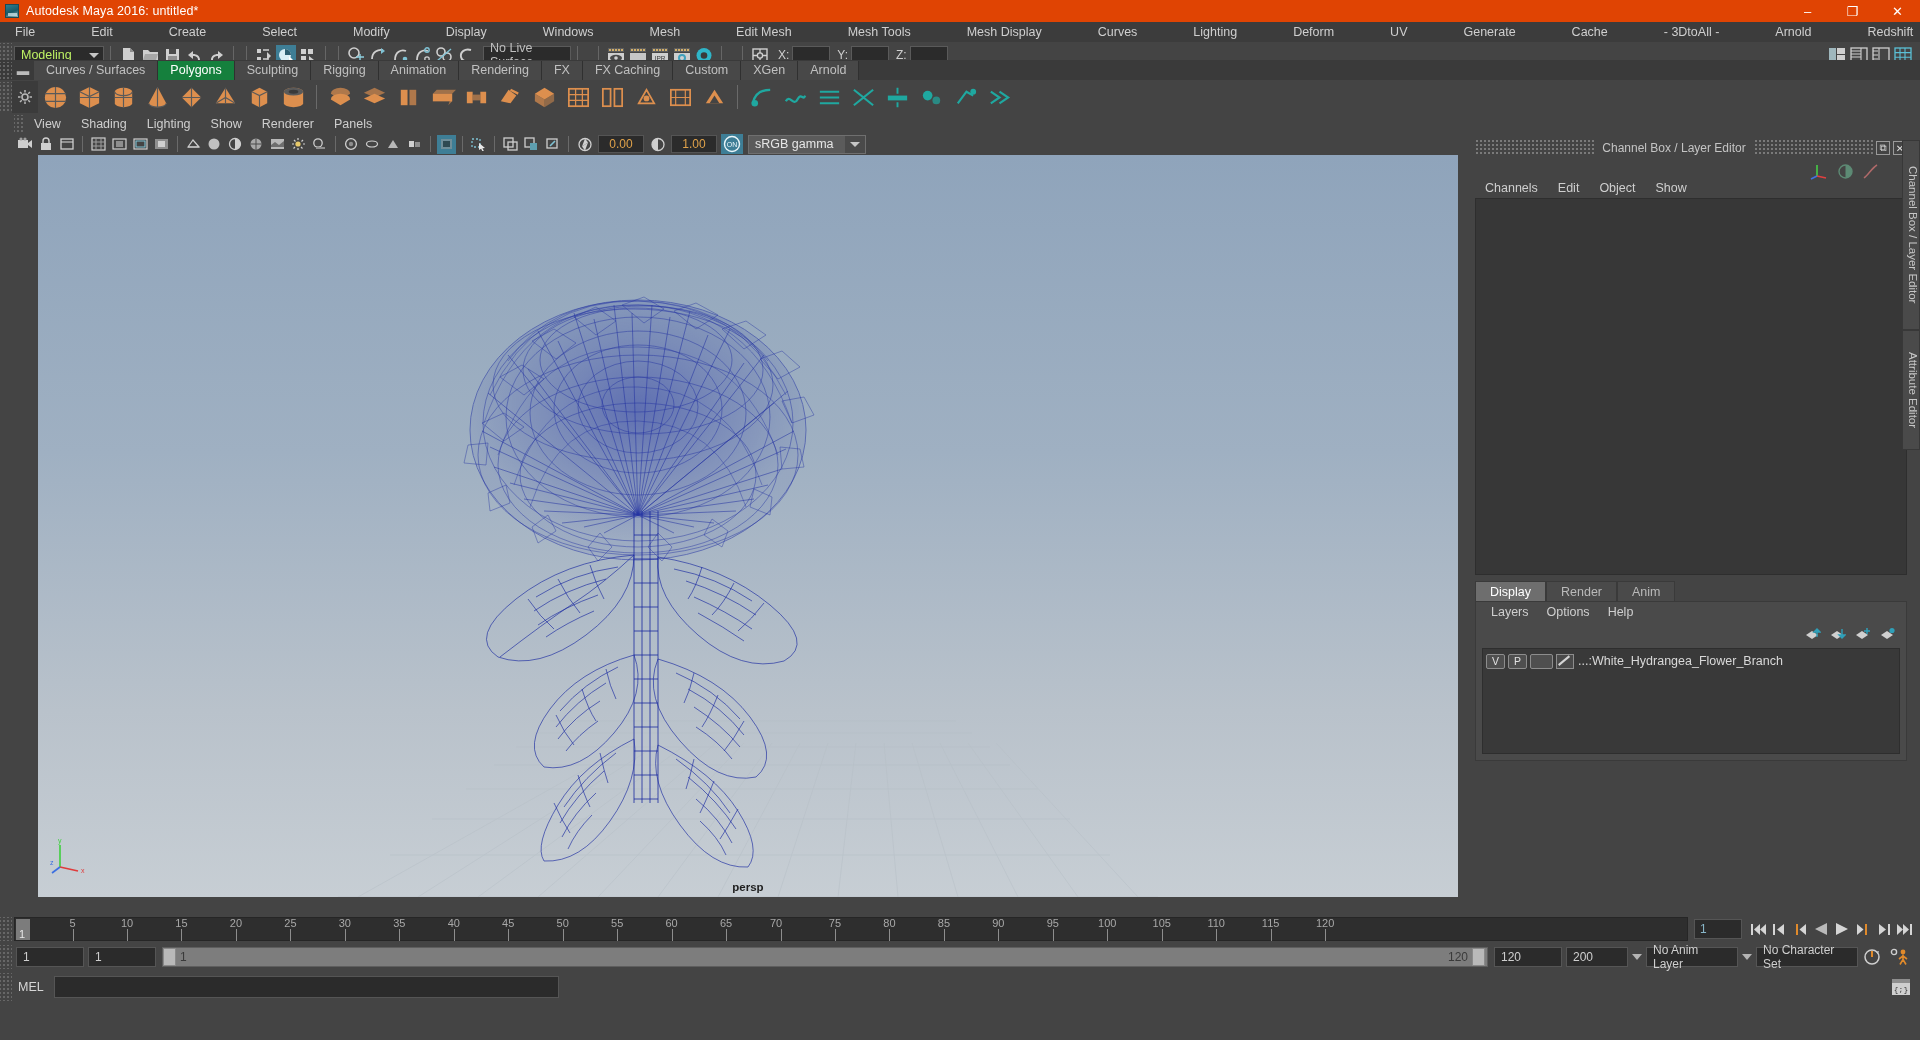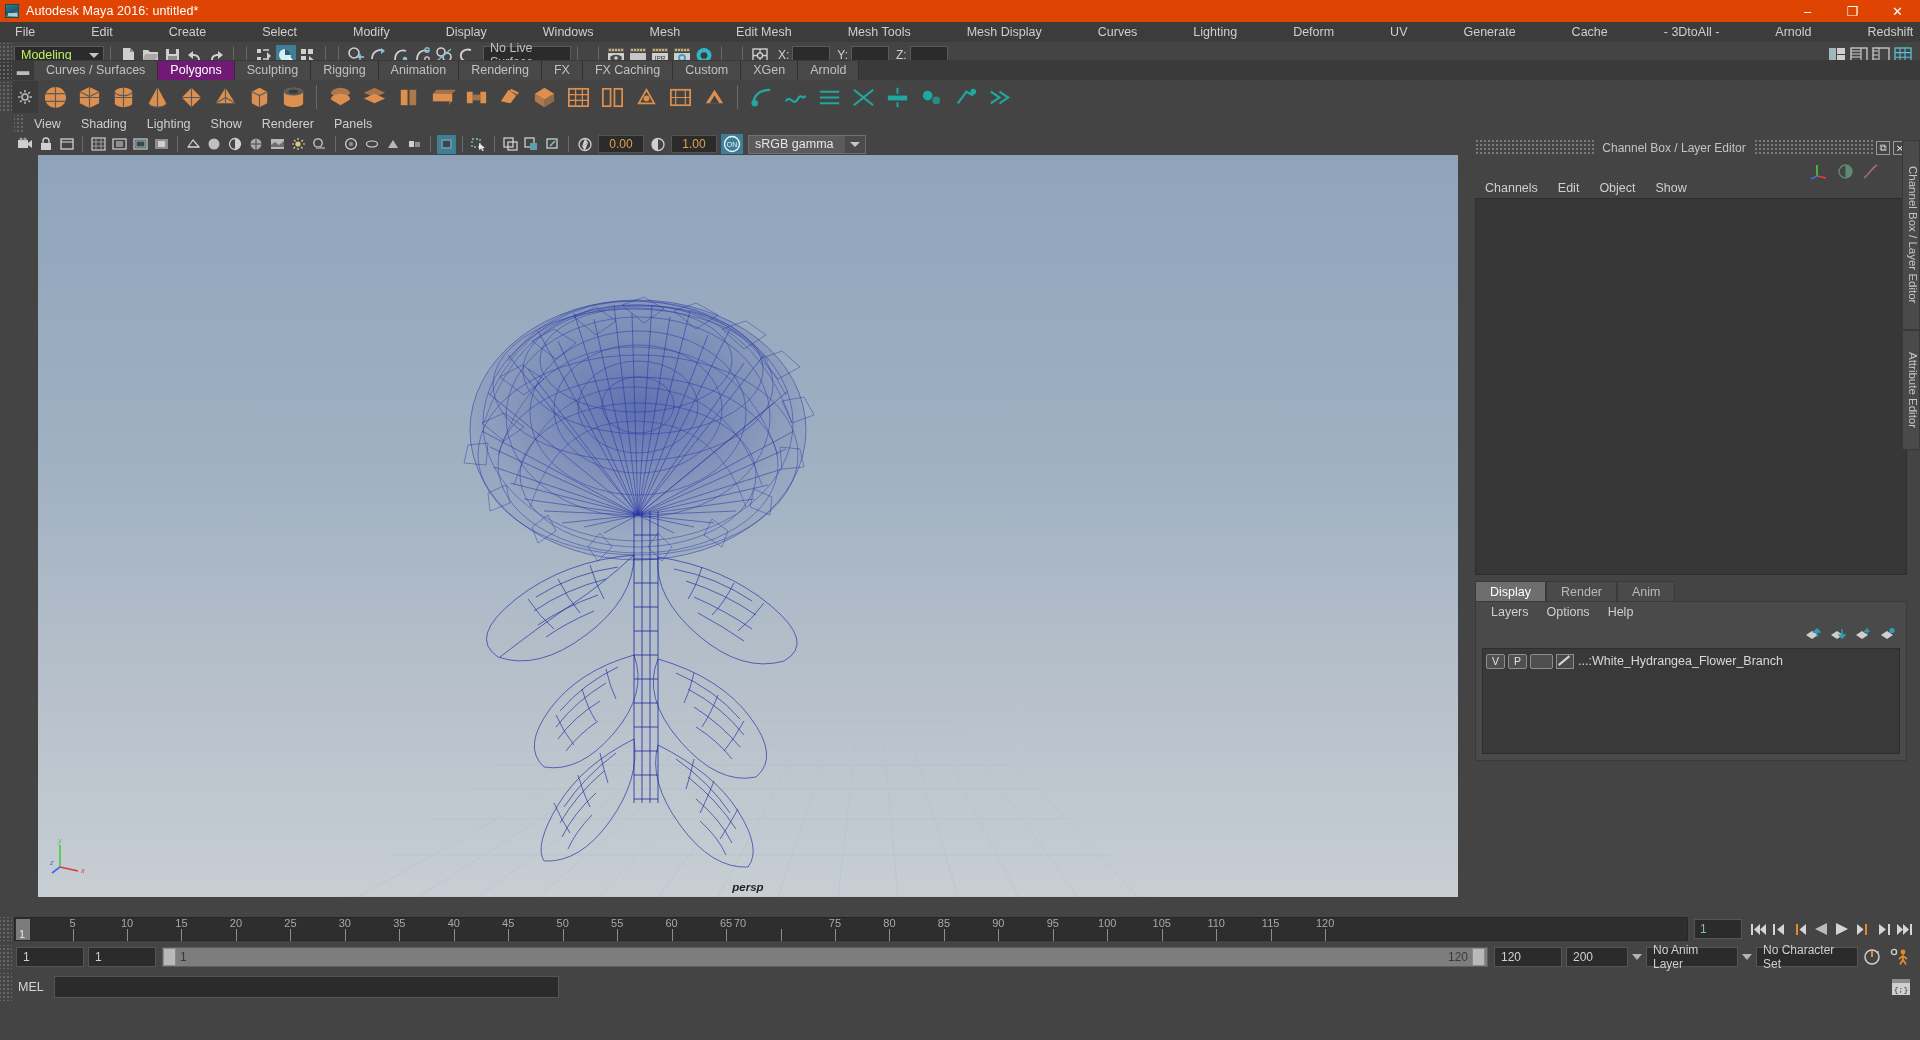--- a/index.html
+++ b/index.html
@@ -60,21 +60,21 @@
 
   
   .shelftabs {
     position:absolute; top:60px; left:0; width:1920px; height:20px;
     background:#3a3a3a; display:flex; align-items:flex-end;
   }
   .shelftab {
     height:19px; line-height:19px; padding:0 12px; font-size:12.5px; color:#c0c0c0;
     background:#484848; border-right:1px solid #303030;
   }
-  .shelftab.active { background:#701a75; color:#ffffff; }
+  .shelftab.active { background:#15803d; color:#ffffff; }
   .shelfminus { width:22px; height:19px; display:flex; align-items:center; justify-content:center; color:#bbb; }
 
   
   .shelfrow {
     position:absolute; top:80px; left:0; width:1920px; height:34px;
     background:#444444; display:flex; align-items:center;
   }
   .shelfgear { width:26px; height:32px; display:flex; align-items:center; justify-content:center; background:#3b3b3b; }
   .sicon { width:30px; height:30px; margin:0 2px; display:flex; align-items:center; justify-content:center; }
   .ssep { width:1px; height:24px; background:#6a6a6a; margin:0 6px; }
@@ -91,21 +91,20 @@
             display:flex; align-items:center; justify-content:center; margin:16px 3px; }
   .gammacombo { height:19px; width:118px; background:#5b5b5b; border:1px solid #6f6f6f; display:flex; align-items:center;
                 padding-left:6px; font-size:12.5px; color:#e6e6e6; margin-left:4px; }
   .gammacombo .gc { margin-left:auto; width:20px; display:flex; align-items:center; justify-content:center; background:#4a4a4a; height:17px;}
 
   
   .canvas {
     position:absolute; left:38px; top:41px; width:1420px; height:742px;
     background:linear-gradient(180deg,#93a6bb 0%, #9fb0c2 35%, #b7c1cb 72%, #c4ccd3 100%);
     overflow:hidden;
-    font-style:italic;
   }
   .axisgizmo { position:absolute; left:12px; bottom:22px; width:40px; height:40px; }
 
   
   .rightdock { position:absolute; left:1465px; top:140px; width:455px; height:768px; background:#444; }
   .dockhead { position:absolute; left:10px; top:0; width:432px; height:16px; display:flex; align-items:center; }
   .dotline { flex:1; height:16px; background-image:radial-gradient(#7a7a7a 1px, transparent 1px);
              background-size:4px 4px; background-position:0 7px; }
   .docktitle { padding:0 8px; font-size:12px; color:#c4c4c4; white-space:nowrap; }
   .dockbtn { width:14px; height:14px; border:1px solid #9a9a9a; margin-left:3px; display:flex;
@@ -1116,21 +1115,21 @@
         <div class="ticklbl" style="left: 493.233px;">45</div>
         <div class="tick" style="left: 547.692px;"></div>
         <div class="ticklbl" style="left: 547.692px;">50</div>
         <div class="tick" style="left: 602.15px;"></div>
         <div class="ticklbl" style="left: 602.15px;">55</div>
         <div class="tick" style="left: 656.608px;"></div>
         <div class="ticklbl" style="left: 656.608px;">60</div>
         <div class="tick" style="left: 711.067px;"></div>
         <div class="ticklbl" style="left: 711.067px;">65</div>
         <div class="tick" style="left: 765.525px;"></div>
-        <div class="ticklbl" style="left: 725px;">70</div>
+        <div class="ticklbl" style="left: 761px;">70</div>
         <div class="tick" style="left: 819.983px;"></div>
         <div class="ticklbl" style="left: 819.983px;">75</div>
         <div class="tick" style="left: 874.442px;"></div>
         <div class="ticklbl" style="left: 874.442px;">80</div>
         <div class="tick" style="left: 928.9px;"></div>
         <div class="ticklbl" style="left: 928.9px;">85</div>
         <div class="tick" style="left: 983.358px;"></div>
         <div class="ticklbl" style="left: 983.358px;">90</div>
         <div class="tick" style="left: 1037.82px;"></div>
         <div class="ticklbl" style="left: 1037.82px;">95</div>

